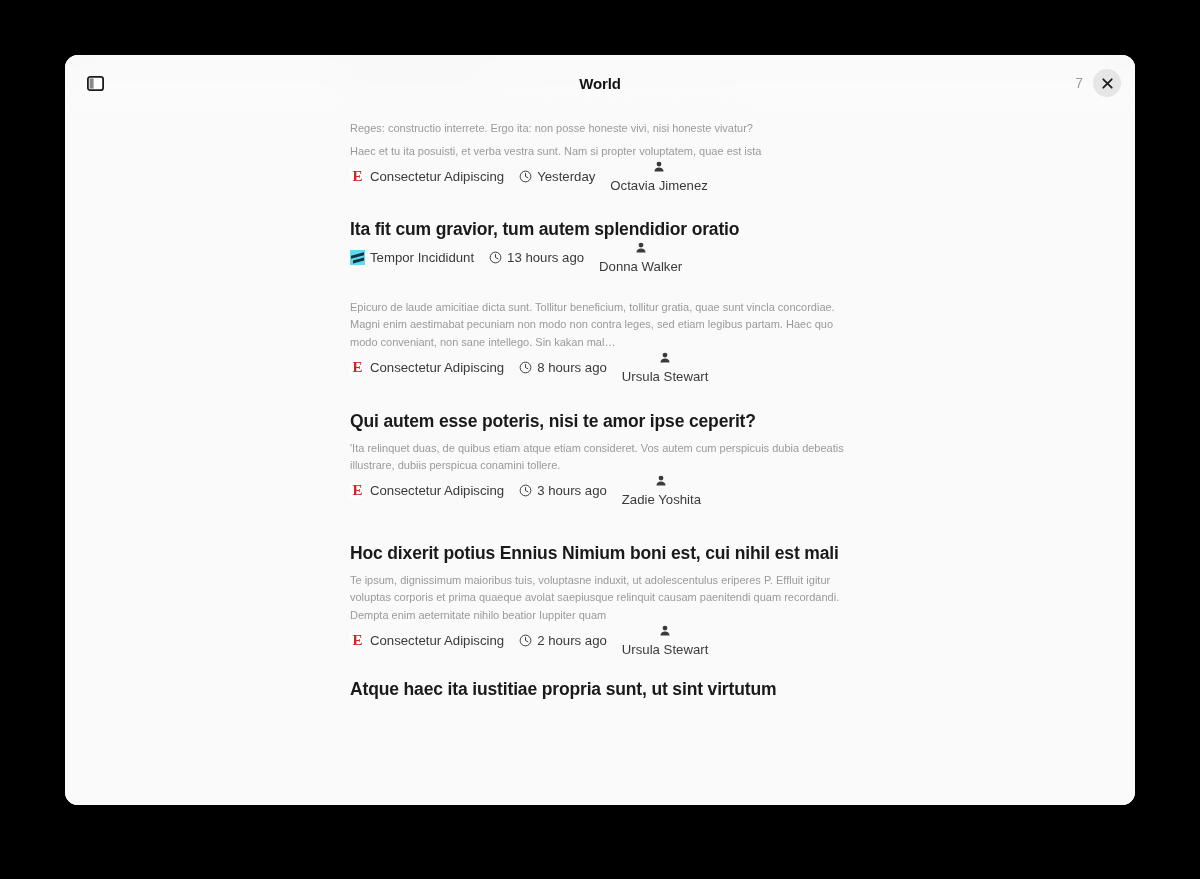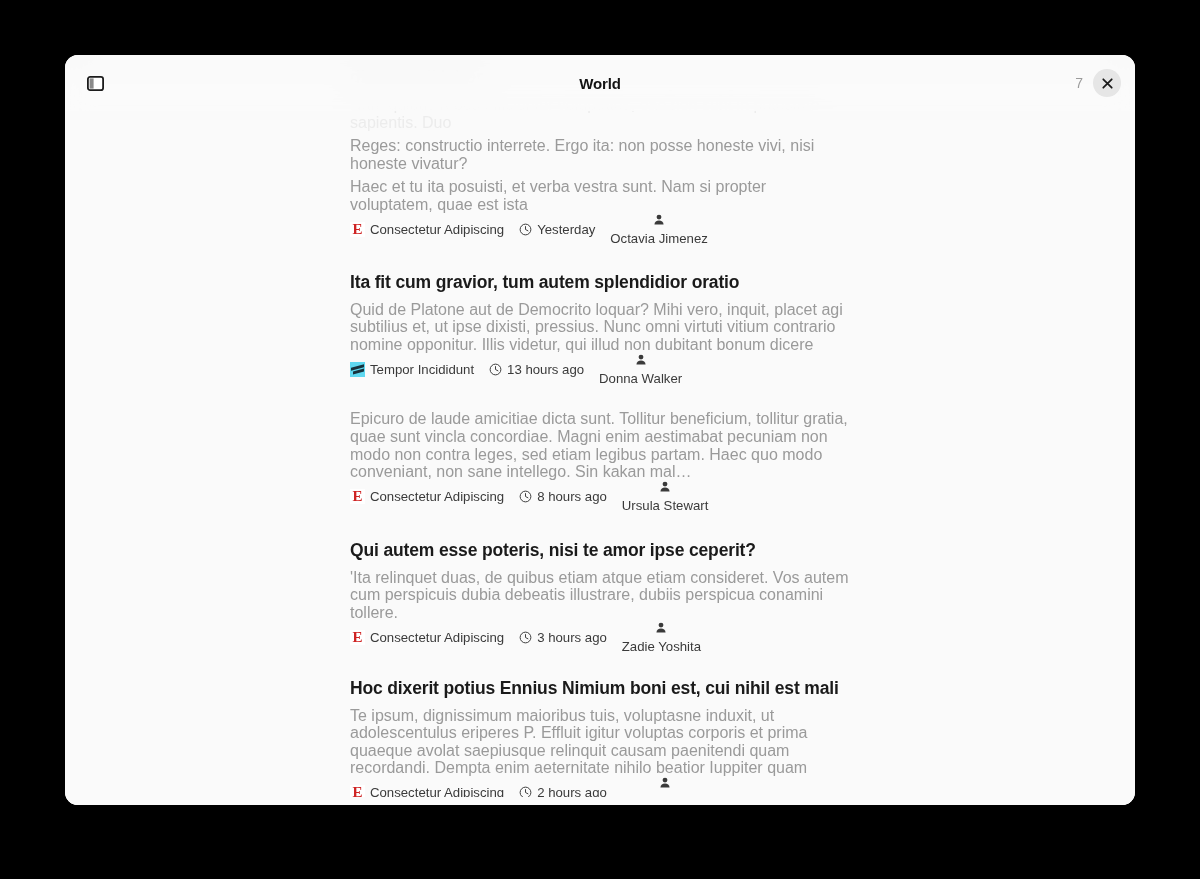--- a/index.html
+++ b/index.html
@@ -58,21 +58,21 @@
   .article-title {
     font-size: 17.5px;
     font-weight: bold;
     color: #1a1a1a;
     line-height: 24px;
     letter-spacing: -0.15px;
     margin-bottom: 7px;
   }
 
   .article-summary {
-    font-size: 16px;
+    font-size: 11px;
     color: #9a9a9a;
     line-height: 17.6px;
     margin-bottom: 6px;
   }
 
   .article-meta {
     display: flex;
     align-items: center;
     font-size: 13.2px;
     color: #3a3a3a;
@@ -254,21 +254,20 @@
                 <circle cx="7" cy="5" r="3" fill="#3a3a3a"></circle>
                 <path d="M1.4 14.2 C1.4 10.6 4 9.2 7 9.2 C10 9.2 12.6 10.6 12.6 14.2 Z" fill="#3a3a3a"></path>
               </svg>
               <span>Octavia Jimenez</span>
             </div>
           </div>
         </div>
 
         <div class="article" style="margin-top:30px;">
           <div class="article-title">Ita fit cum gravior, tum autem splendidior oratio</div>
-          <div class="article-summary">Quid de Platone aut de Democrito loquar? Mihi vero, inquit, placet agi subtilius et, ut ipse dixisti, pressius. Nunc omni virtuti vitium contrario nomine opponitur. Illis videtur, qui illud non dubitant bonum dicere</div>
           <div class="article-meta">
             <div class="meta-group">
               <span class="favicon fav-swoosh"></span>
               <span>Tempor Incididunt</span>
             </div>
             <div class="meta-group">
               <svg class="meta-icon" width="13" height="13" viewBox="0 0 16 16">
                 <circle cx="8" cy="8" r="6.6" fill="none" stroke="#3a3a3a" stroke-width="1.2"></circle>
                 <path d="M8 4.4 L8 8 L11 9.6" fill="none" stroke="#3a3a3a" stroke-width="1.2" stroke-linecap="round"></path>
               </svg>
@@ -326,21 +325,21 @@
             <div class="meta-group">
               <svg class="meta-icon" width="12" height="13" viewBox="0 0 14 16">
                 <circle cx="7" cy="5" r="3" fill="#3a3a3a"></circle>
                 <path d="M1.4 14.2 C1.4 10.6 4 9.2 7 9.2 C10 9.2 12.6 10.6 12.6 14.2 Z" fill="#3a3a3a"></path>
               </svg>
               <span>Zadie Yoshita</span>
             </div>
           </div>
         </div>
 
-        <div class="article" style="margin-top:28px;">
+        <div class="article" style="margin-top:40px;">
           <div class="article-title">Hoc dixerit potius Ennius Nimium boni est, cui nihil est mali</div>
           <div class="article-summary">Te ipsum, dignissimum maioribus tuis, voluptasne induxit, ut adolescentulus eriperes P. Effluit igitur voluptas corporis et prima quaeque avolat saepiusque relinquit causam paenitendi quam recordandi. Dempta enim aeternitate nihilo beatior Iuppiter quam</div>
           <div class="article-meta">
             <div class="meta-group">
               <span class="favicon fav-e">E</span>
               <span>Consectetur Adipiscing</span>
             </div>
             <div class="meta-group">
               <svg class="meta-icon" width="13" height="13" viewBox="0 0 16 16">
                 <circle cx="8" cy="8" r="6.6" fill="none" stroke="#3a3a3a" stroke-width="1.2"></circle>

